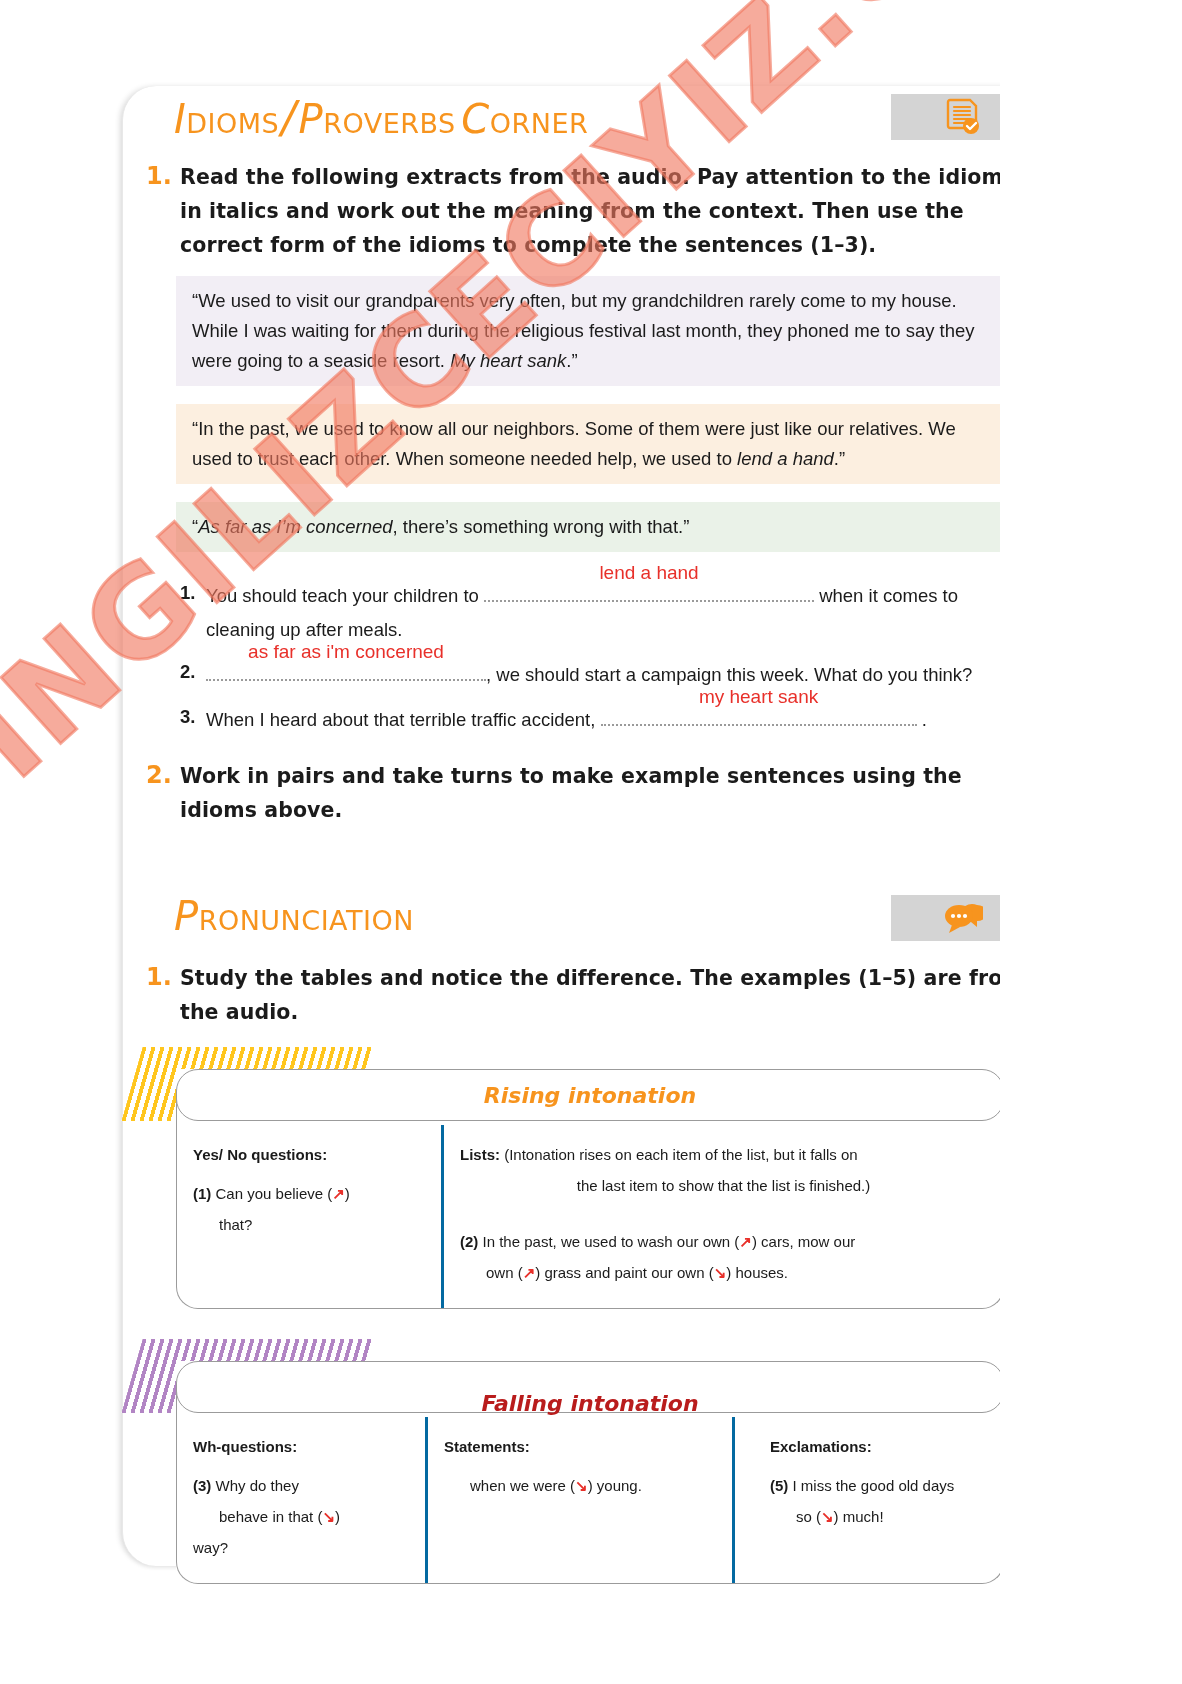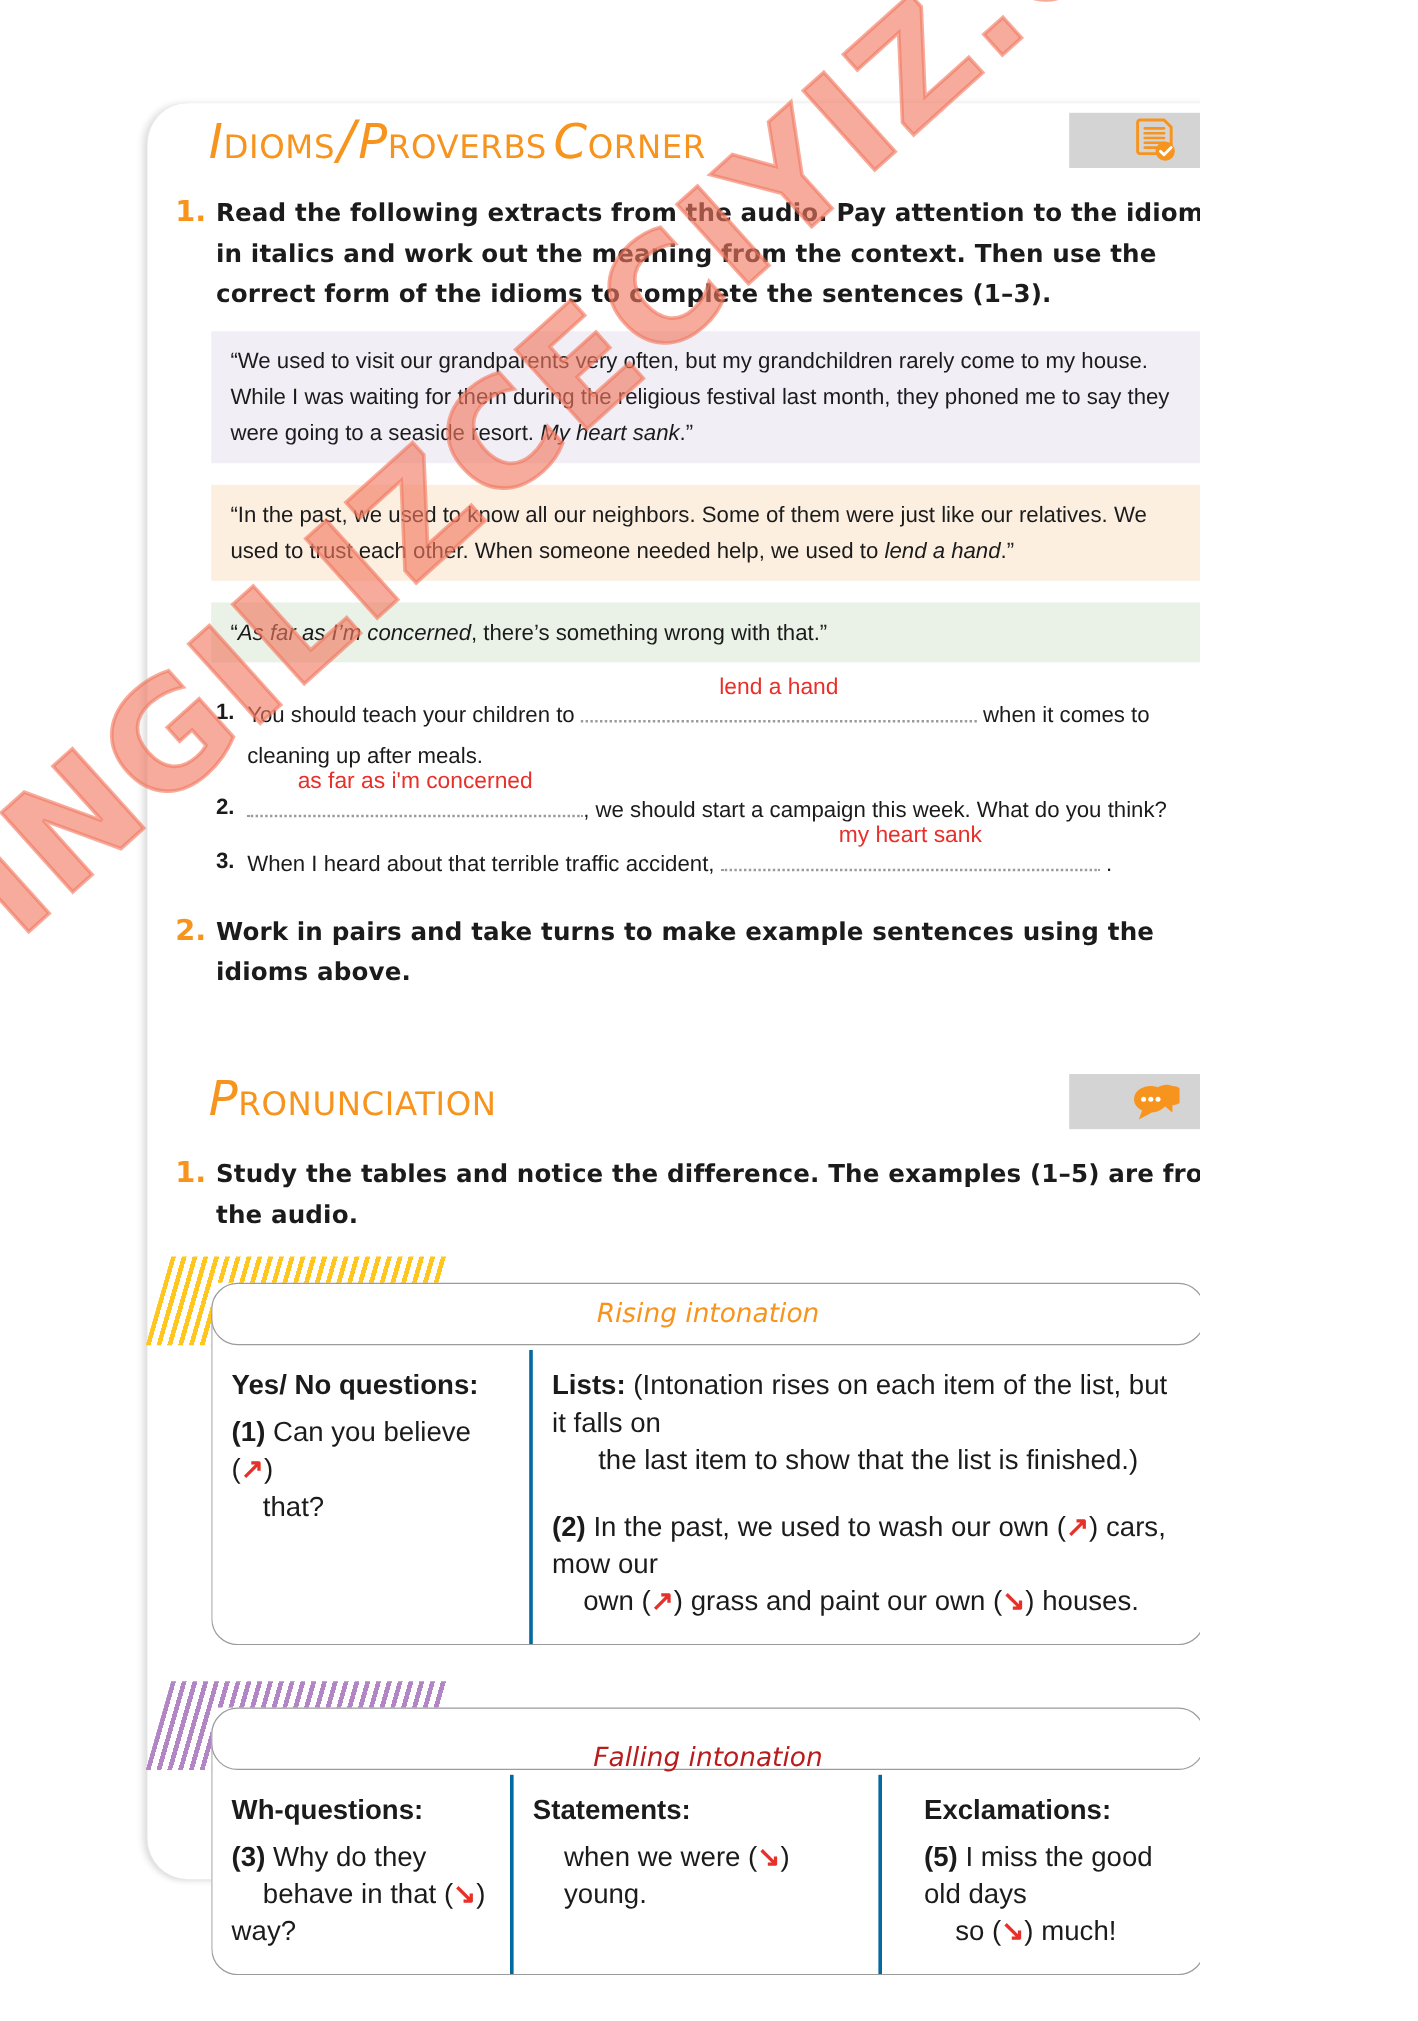--- a/index.html
+++ b/index.html
@@ -154,38 +154,38 @@
     height:50px;
     display:flex;align-items:center;justify-content:center;
     background:#fff;
     position:relative;
     z-index:2;
   }
   .tbl-head .ttl{
     font-family:"DejaVu Sans", sans-serif;
     font-size:22px;
     font-style:italic;
-    font-weight:400;
+    font-weight:700;
   }
   .tbl-head.rise .ttl{color:#F7941E;}
   .tbl-head.fall .ttl{color:#b91c1c;margin-top:32px;}
   .tbl-body{
     display:flex;
     border:1px solid #9b9b9b;
     border-top:none;
     border-radius:0 0 22px 22px;
     margin-top:-26px;
     padding-top:30px;
     position:relative;
     z-index:1;
     background:#fff;
   }
   .cell{
     padding:14px 16px 20px 16px;
-    font-size:23px;
+    font-size:15px;
     line-height:31px;
     color:#1b1b1b;
   }
   .cell + .cell{border-left:3px solid #0369a1;}
   .cell .hd{font-weight:bold;display:block;margin-bottom:8px;}
   .cell .ex-line{display:block;}
   .cell .ex-line .lbl{font-weight:bold;}
   .cell .ind{display:block;padding-left:26px;}
   .arw{color:#e8302a;font-weight:bold;}
 

